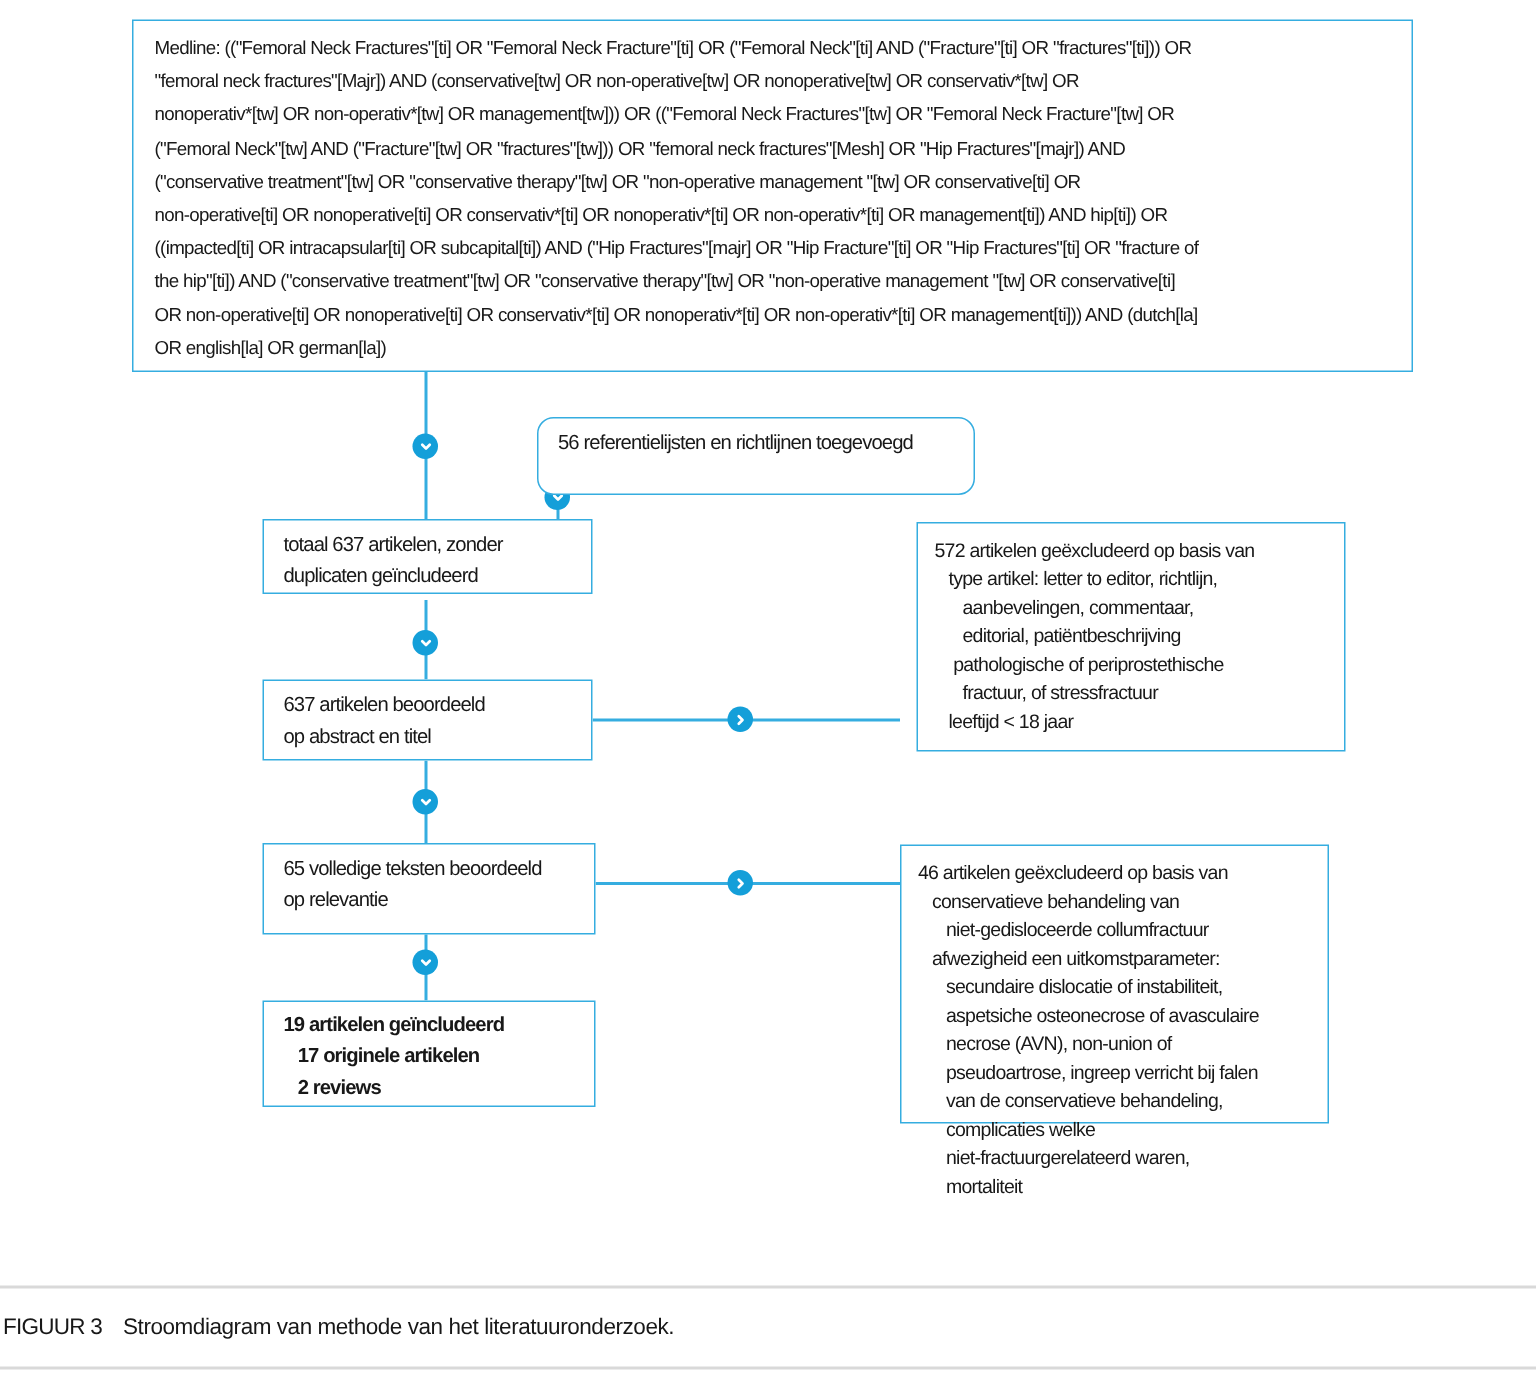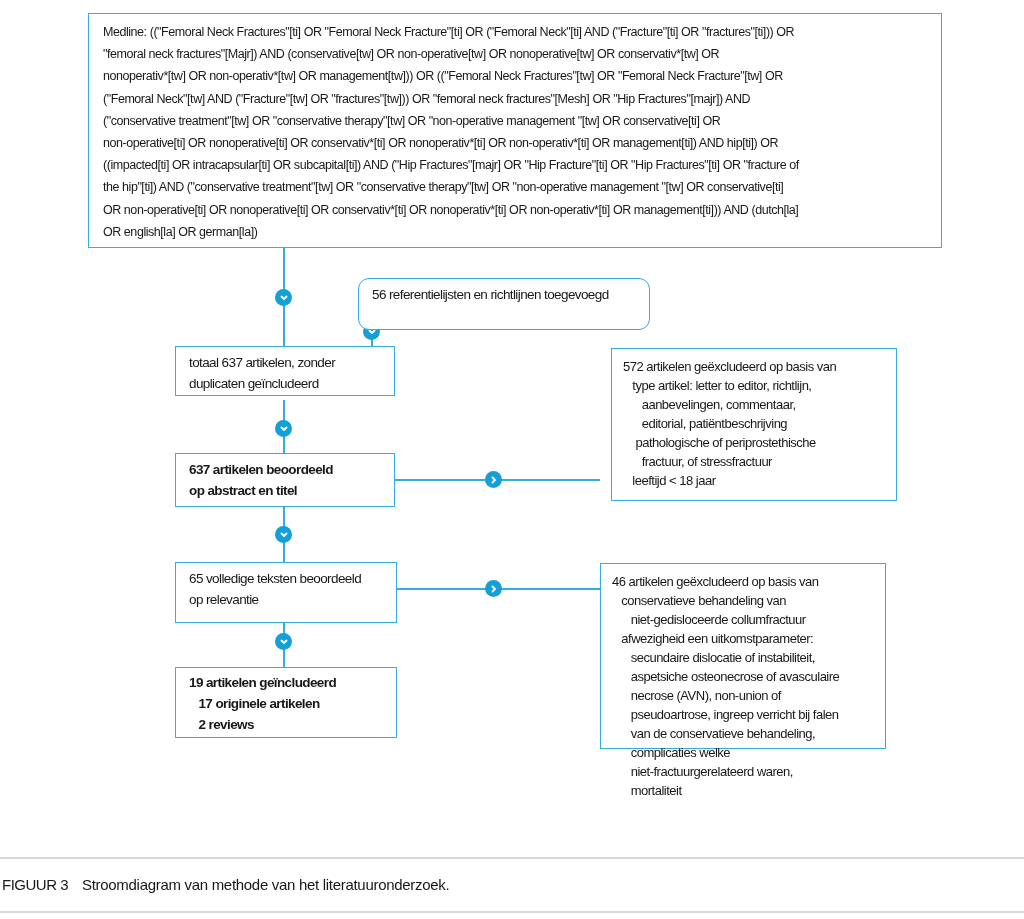--- a/index.html
+++ b/index.html
@@ -33,21 +33,21 @@
     padding: 7px 13px 0 14px;
     font-size: 12.5px; line-height: 22.2px; letter-spacing: -0.45px;
   }
 
   .small-box {
     font-size: 13.5px; letter-spacing: -0.6px; line-height: 21px;
     padding: 5px 8px 0 13px;
   }
   .box-added   { left: 358px; top: 278px; width: 292px; height: 52px; line-height: 31px; padding-top: 0; border-radius: 11px; }
   .box-total   { left: 175px; top: 346px; width: 220px; height: 50px; }
-  .box-screen  { left: 175px; top: 453px; width: 220px; height: 54px; font-weight: bold; }
+  .box-screen  { left: 175px; top: 453px; width: 220px; height: 54px; }
   .box-full    { left: 175px; top: 562px; width: 222px; height: 61px; }
   .box-incl    { left: 175px; top: 667px; width: 222px; height: 71px; padding-top: 4px; font-weight: bold; }
 
   .right-box {
     font-size: 13px; letter-spacing: -0.5px; line-height: 19px;
     padding: 8px 6px 0 11px;
   }
   .box-excl572 { left: 600px; top: 348px; width: 286px; height: 153px; margin-left: 11px; }
   .box-excl46  { left: 600px; top: 563px; width: 286px; height: 186px; }
 

